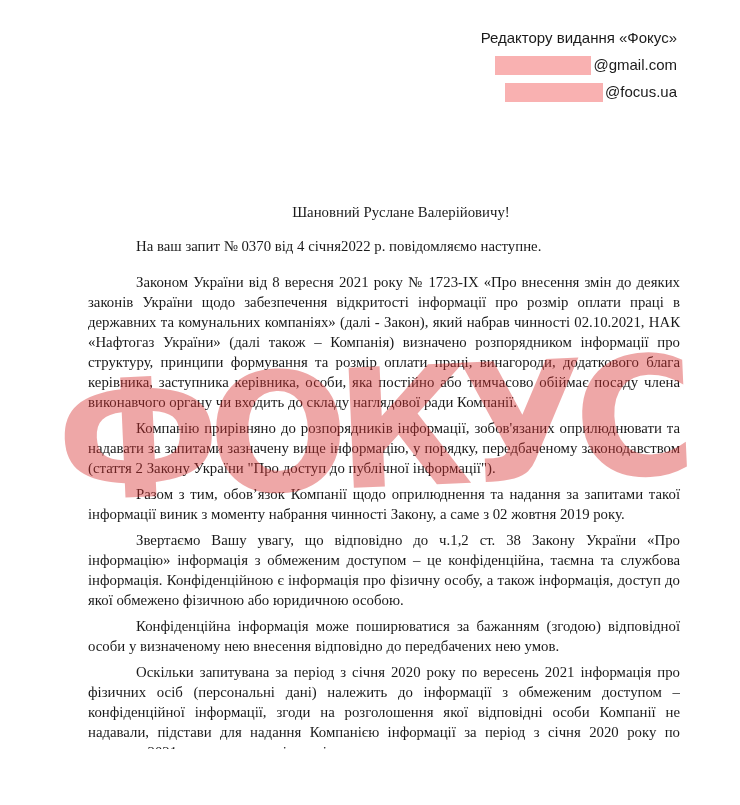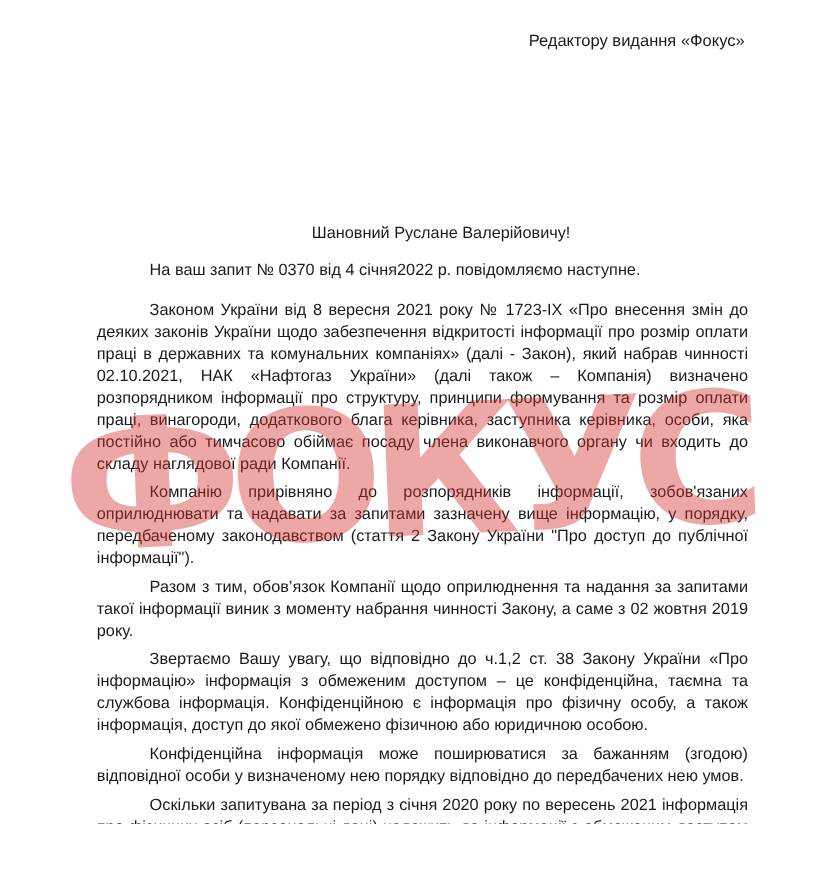--- a/index.html
+++ b/index.html
@@ -25,21 +25,21 @@
     margin-right:2px;vertical-align:middle;
   }
   .redact.r1{width:96px;}
   .redact.r2{width:98px;}
   
   .body-text{
     position:absolute;top:158px;left:88px;right:60px;
     text-align:justify;
     font-size:14.8px;line-height:20px;
   }
-  .body-text p{margin:0 0 6px 0;text-indent:48px;}
+  .body-text p{margin:0 0 6px 0;text-indent:48px;font-family:Liberation Serif, serif;}
   p.salutation{
     text-align:center;text-indent:0;
     margin:44px 0 14px 34px;
   }
   p.request{margin-bottom:16px;}
   
   .watermark{
     position:absolute;left:30px;top:348px;width:680px;
     text-align:center;
     font-family:"DejaVu Sans","Liberation Sans",sans-serif;
@@ -53,36 +53,44 @@
     user-select:none;
   }
 </style>
 </head>
 <body>
 
 <div class="page">
 
   <div class="header">
     <p class="hline">Редактору видання «Фокус»</p>
+    <p class="hline">
+      <span class="redact r1"></span>
+      <span>@gmail.com</span>
+    </p>
+    <p class="hline">
+      <span class="redact r2"></span>
+      <span>@focus.ua</span>
+    </p>
   </div>
 
   <div class="body-text">
     <p class="salutation">Шановний Руслане Валерійовичу!</p>
 
     <p class="request">На ваш запит № 0370 від  4 січня2022 р. повідомляємо наступне.</p>
 
     <p>Законом України від 8 вересня 2021 року № 1723-ІХ «Про внесення змін до деяких законів України щодо забезпечення відкритості інформації про розмір оплати праці в державних та комунальних компаніях» (далі - Закон), який  набрав чинності 02.10.2021, НАК «Нафтогаз України» (далі також – Компанія) визначено розпорядником інформації про структуру, принципи формування та розмір оплати праці, винагороди, додаткового блага керівника, заступника керівника, особи, яка постійно або тимчасово обіймає посаду члена виконавчого органу чи входить до складу наглядової ради Компанії.</p>
 
     <p>Компанію прирівняно до розпорядників інформації, зобов'язаних оприлюднювати та надавати за запитами зазначену вище інформацію, у порядку, передбаченому законодавством (стаття 2 Закону України "Про доступ до публічної інформації").</p>
 
     <p>Разом з тим, обов’язок Компанії щодо оприлюднення та надання за запитами такої інформації виник з моменту набрання чинності Закону, а саме з 02 жовтня 2019 року.</p>
 
     <p>Звертаємо Вашу увагу, що відповідно до ч.1,2 ст. 38 Закону України «Про інформацію» інформація з обмеженим доступом – це конфіденційна, таємна та службова інформація. Конфіденційною є інформація про фізичну особу, а також інформація, доступ до якої обмежено фізичною або юридичною особою.</p>
 
-    <p>Конфіденційна інформація може поширюватися за бажанням (згодою) відповідної особи у визначеному нею порядку відповідно до передбачених нею умов.</p>
+    <p>Конфіденційна інформація може поширюватися за бажанням (згодою) відповідної особи у визначеному нею внесення відповідно до передбачених нею умов.</p>
 
     <p>Оскільки запитувана за період з січня 2020 року по вересень 2021   інформація про фізичних осіб (персональні дані) належить до інформації з обмеженим доступом – конфіденційної інформації, згоди на розголошення якої відповідні особи Компанії не надавали, підстави для надання Компанією інформації за період з січня 2020 року по вересень 2021 року включно, відсутні.</p>
 
   </div>
 
   <div class="watermark">ФОКУС</div>
 
 </div>
 
 </body></html>

